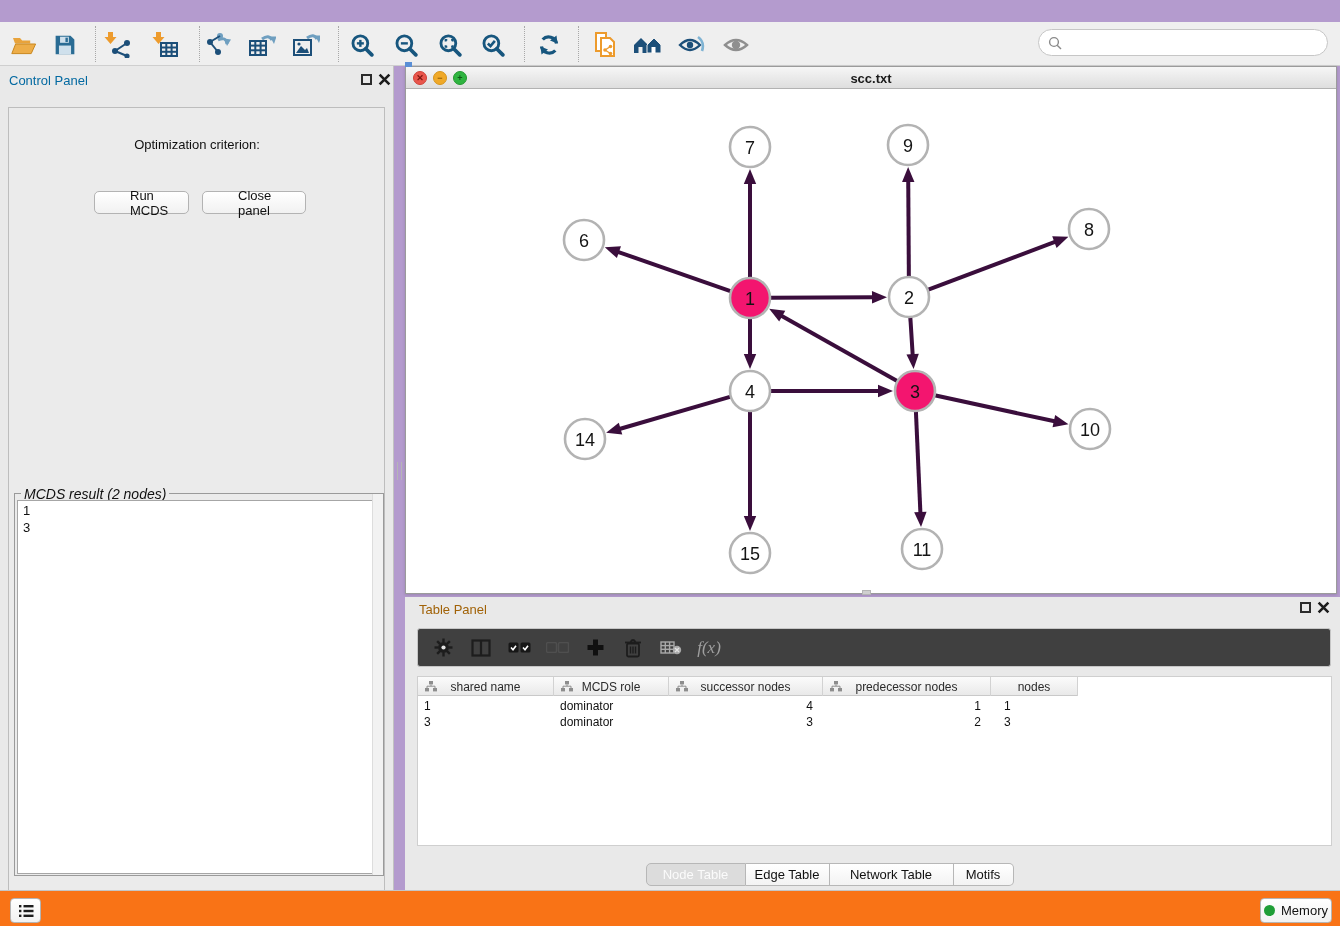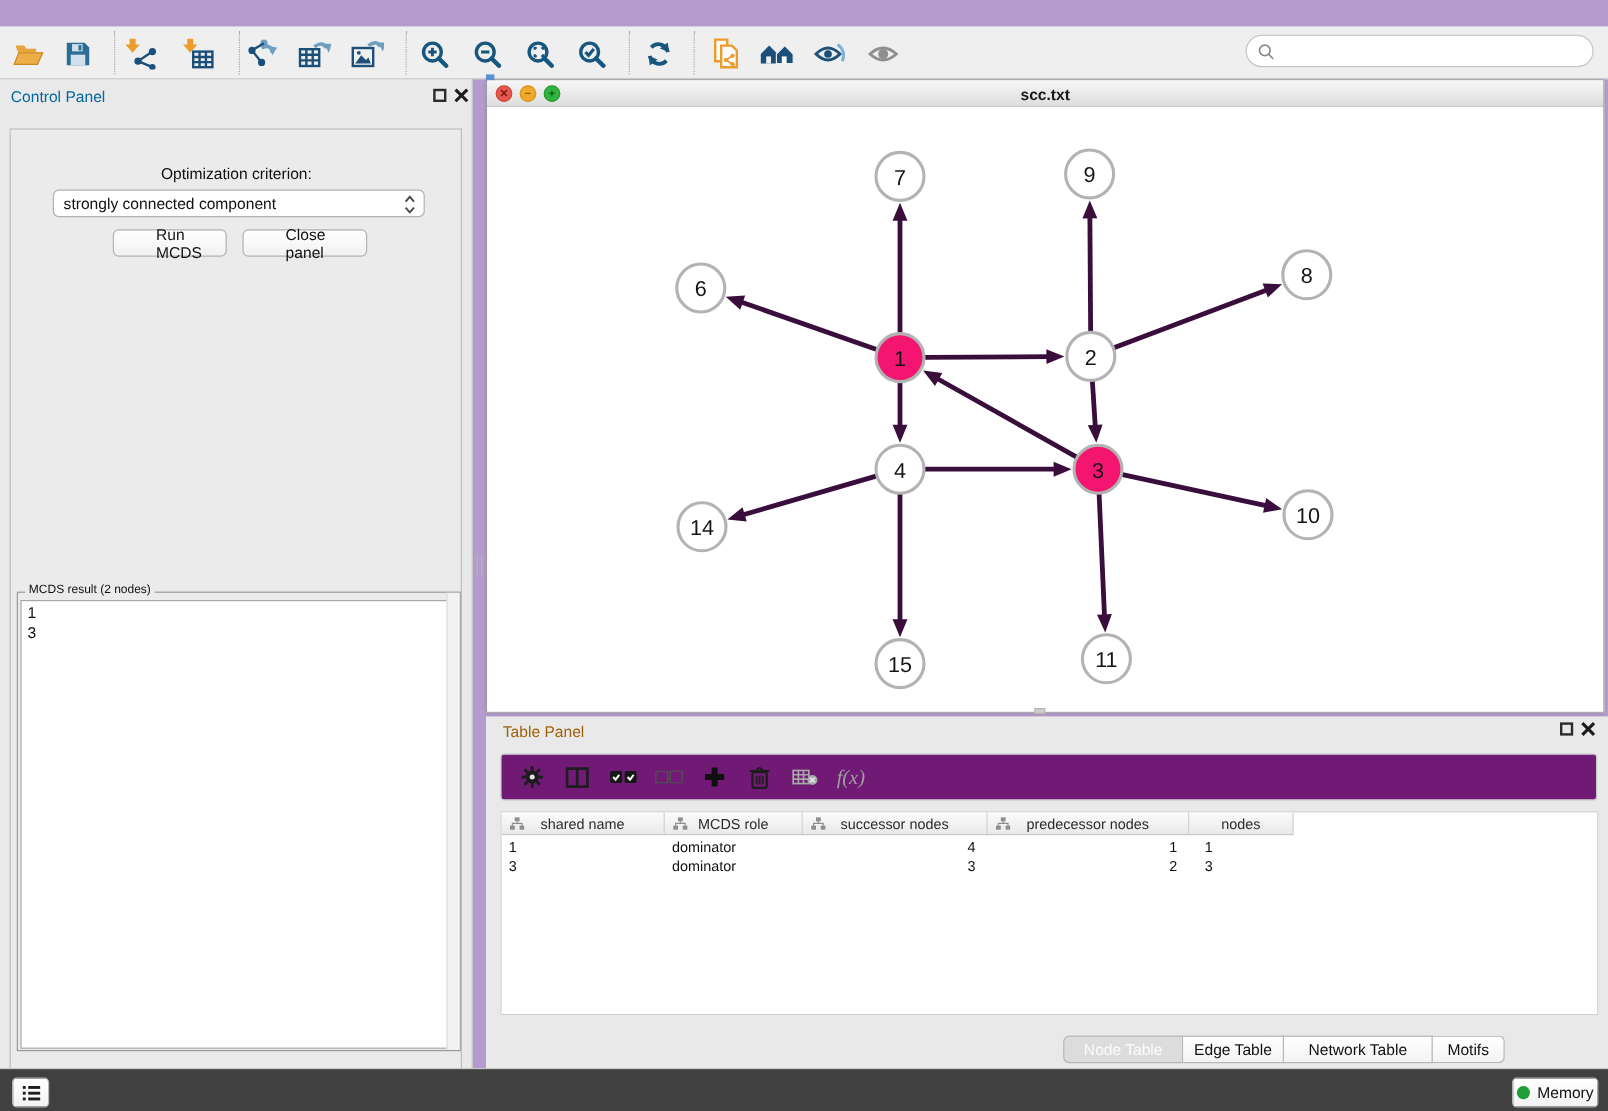--- a/index.html
+++ b/index.html
@@ -46,21 +46,21 @@
   .combo { position:absolute; left:44px; top:92px; width:310px; height:23px; background:#fff;
            border:1px solid #b2b2b2; border-radius:5px; font-size:13px; color:#111;
            display:flex; align-items:center; padding:0 8px; }
   .combo-arrows { position:absolute; right:6px; top:3px; }
   .cp-btn { position:absolute; top:125px; height:23px; background:linear-gradient(#ffffff,#f1f1f1);
             border:1px solid #b3b3b3; border-radius:5px; font-size:13px; color:#111;
             display:flex; align-items:center; justify-content:center;padding-left:35px; }
   .fieldset { position:absolute; left:14px; top:427px; width:370px; height:383px;
               border:1px solid #9a9a9a; }
   .fieldset-legend { position:absolute; left:6px; top:-8px; background:#ebebeb; padding:0 3px;
-                     font-size:10px; color:#111; }
+                     font-size:14px; color:#111;font-style:italic; }
   .result-area { position:absolute; left:2px; top:6px; width:364px; height:374px; background:#fff;
                  border:1px solid #a6a6a6; font-size:13px; color:#111; line-height:17px;
                  padding:1px 0 0 5px; white-space:pre-line; }
   .result-scroll { position:absolute; right:0; top:0; width:11px; height:100%;
                    background:#f2f2f2; border-left:1px solid #ddd; }
   .v-grip { position:absolute; left:397px; top:462px; width:5px; height:18px;
             border-left:1px solid #b5b5b5; border-right:1px solid #b5b5b5; }
 
   
   .net-frame { position:absolute; left:405px; top:66px; width:932px; height:528px;
@@ -77,39 +77,39 @@
   .light-green { left:47px; background:#2fb440; border:1px solid #23982f; color:#0d5a16; }
   .net-canvas { position:absolute; left:0; top:22px; width:930px; height:504px; background:#fff; }
   .focus-tick { position:absolute; left:-1px; top:-5px; width:7px; height:5px; background:#5a8fd6; }
   .canvas-grip { position:absolute; left:456px; bottom:-2px; width:9px; height:5px;
                  background:#cfcfcf; border:1px solid #b5b5b5; }
 
   
   .table-panel { position:absolute; left:405px; top:597px; width:935px; height:293px; background:#e9e9e9; }
   .tp-title { position:absolute; left:14px; top:5px; font-size:13px; color:#a16207; }
   .tp-toolbar { position:absolute; left:12px; top:31px; width:914px; height:39px;
-                background:#701a75; border:1px solid #c6c6c6; border-radius:3px;
+                background:#404040; border:1px solid #c6c6c6; border-radius:3px;
                 display:flex; align-items:center; }
   .tp-icon { width:38px; display:flex; justify-content:center; align-items:center; }
   .fx-label { font-family:"Liberation Serif", serif; font-style:italic; font-size:17px; color:#9f9f9f; }
   .tp-table { position:absolute; left:12px; top:79px; width:915px; height:170px; background:#fff;
               border:1px solid #cfcfcf; overflow:hidden; }
   .tp-head { position:absolute; left:0; top:0; height:19px; display:flex;
              background:linear-gradient(#fbfbfb,#e9e9e9); border-bottom:1px solid #c9c9c9; }
   .th { position:relative; height:19px; font-size:12px; color:#2b2b2b; display:flex;
         align-items:center; justify-content:center; border-right:1px solid #d2d2d2; }
   .th svg { position:absolute; left:7px; top:4px; }
   .tr { position:absolute; display:flex; height:16px; font-size:12px; color:#111; }
   .td { height:16px; display:flex; align-items:center; }
-  .tp-tabs { position:absolute; left:0; top:266px; width:849px; display:flex; justify-content:flex-end; }
+  .tp-tabs { position:absolute; left:0; top:266px; width:849px; display:flex; justify-content:center; }
   .tp-tabs .seg { height:23px; font-size:13px; }
 
   
   .statusbar { position:absolute; left:0; top:890px; width:1340px; height:36px;
-               background:#404040; border-top:1px solid #c5c5c5; }
+               background:#f97316; border-top:1px solid #c5c5c5; }
   .sb-btn { position:absolute; top:7px; height:25px; background:linear-gradient(#ffffff,#f2f2f2);
             border:1px solid #b5b5b5; border-radius:4px; display:flex; align-items:center;
             justify-content:center; font-size:13px; color:#111; }
   .mem-dot { width:11px; height:11px; border-radius:50%; background:#1f9e37; margin-right:6px; }
 </style>
 </head>
 <body>
 
 <div class="app">
 
@@ -270,27 +270,20 @@
   <div class="control-panel">
     <div class="cp-header">
       <div class="cp-title">Control Panel</div>
       <div class="panel-float" style="left:361px"></div>
       <svg class="panel-close" style="left:378px" viewBox="0 0 12 12">
         <path d="M1.5 1.5 L10.5 10.5 M10.5 1.5 L1.5 10.5" stroke="#1c1c1c" stroke-width="2.4"></path>
       </svg>
     </div>
     <div class="cp-card"></div>
     <div class="opt-label">Optimization criterion:</div>
-    <div class="combo">
-      <span>strongly connected component</span>
-      <svg class="combo-arrows" width="11" height="17" viewBox="0 0 11 17">
-        <path d="M2 6 L5.5 2 L9 6" fill="none" stroke="#4a4a4a" stroke-width="1.6"></path>
-        <path d="M2 11 L5.5 15 L9 11" fill="none" stroke="#4a4a4a" stroke-width="1.6"></path>
-      </svg>
-    </div>
     <div class="cp-btn" style="left:94px; width:95px">Run MCDS</div>
     <div class="cp-btn" style="left:202px; width:104px">Close panel</div>
     <div class="fieldset">
       <div class="fieldset-legend">MCDS result (2 nodes)</div>
       <div class="result-area" id="result-text">1
 3</div>
       <div class="result-scroll"></div>
     </div>
   </div>
   <div class="v-grip"></div>

